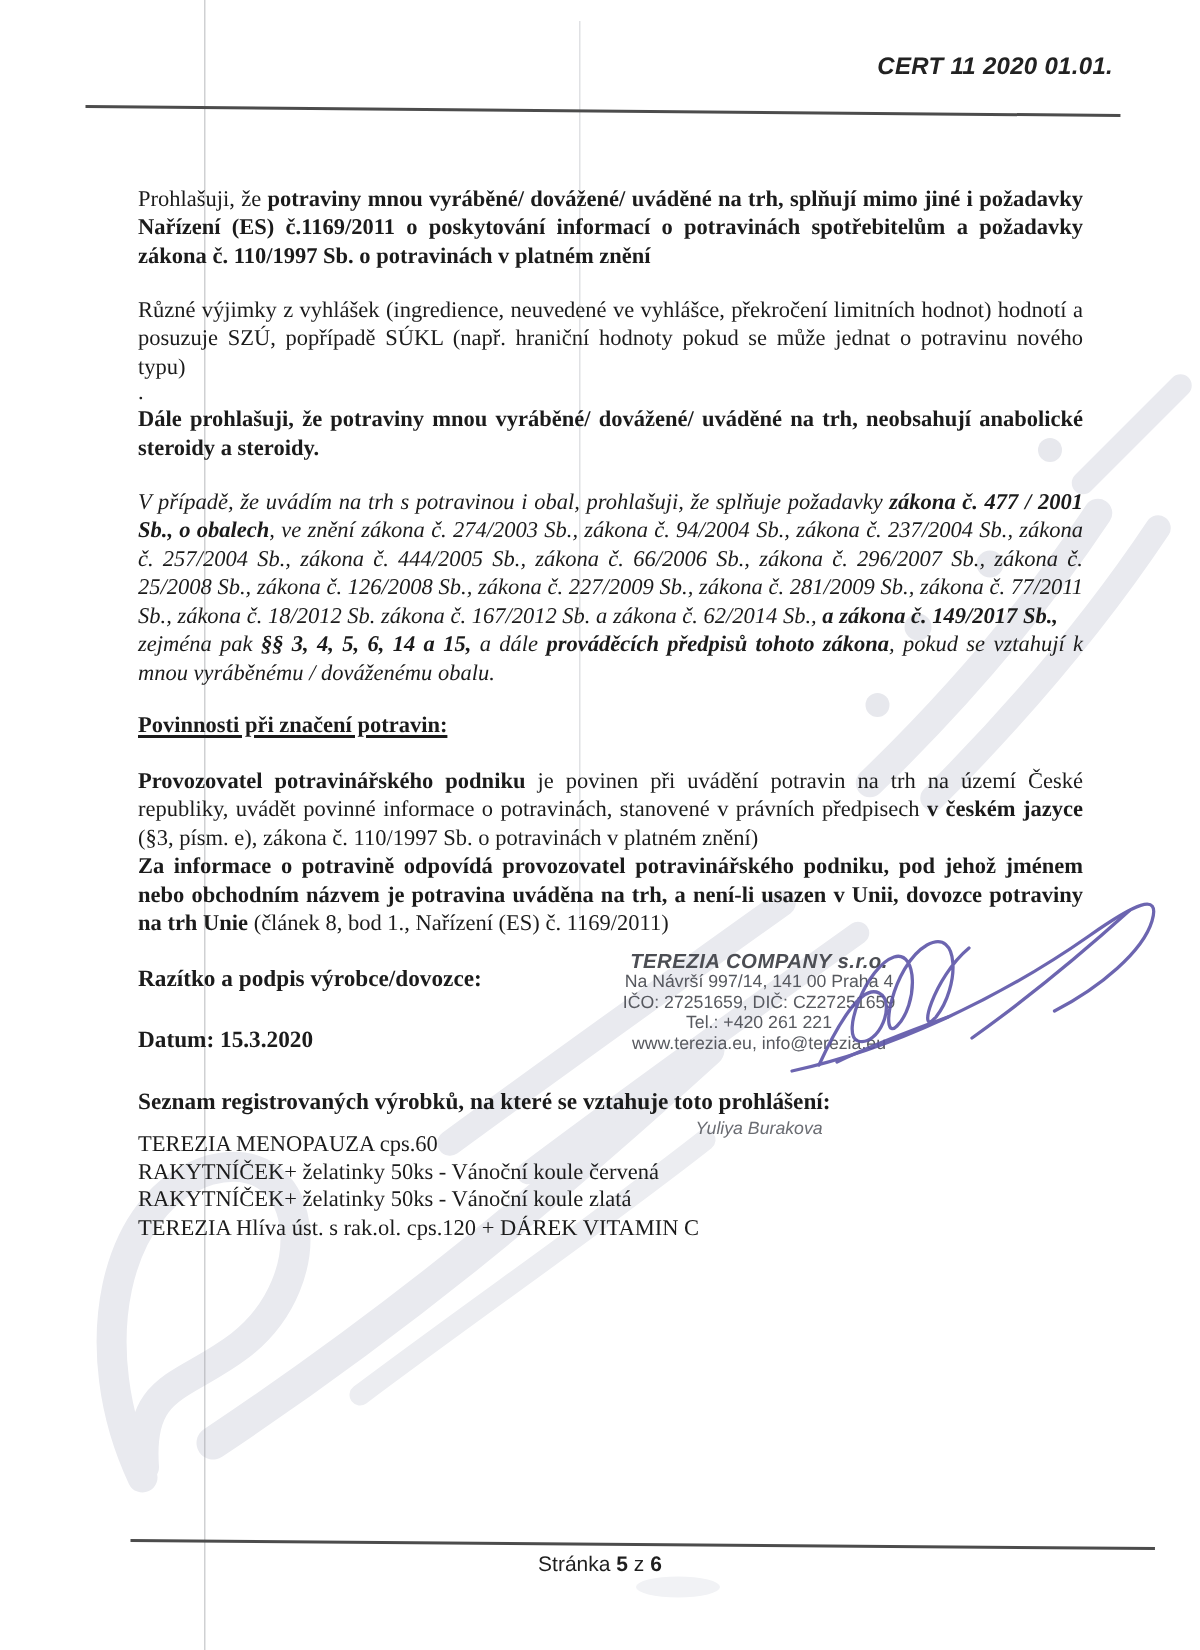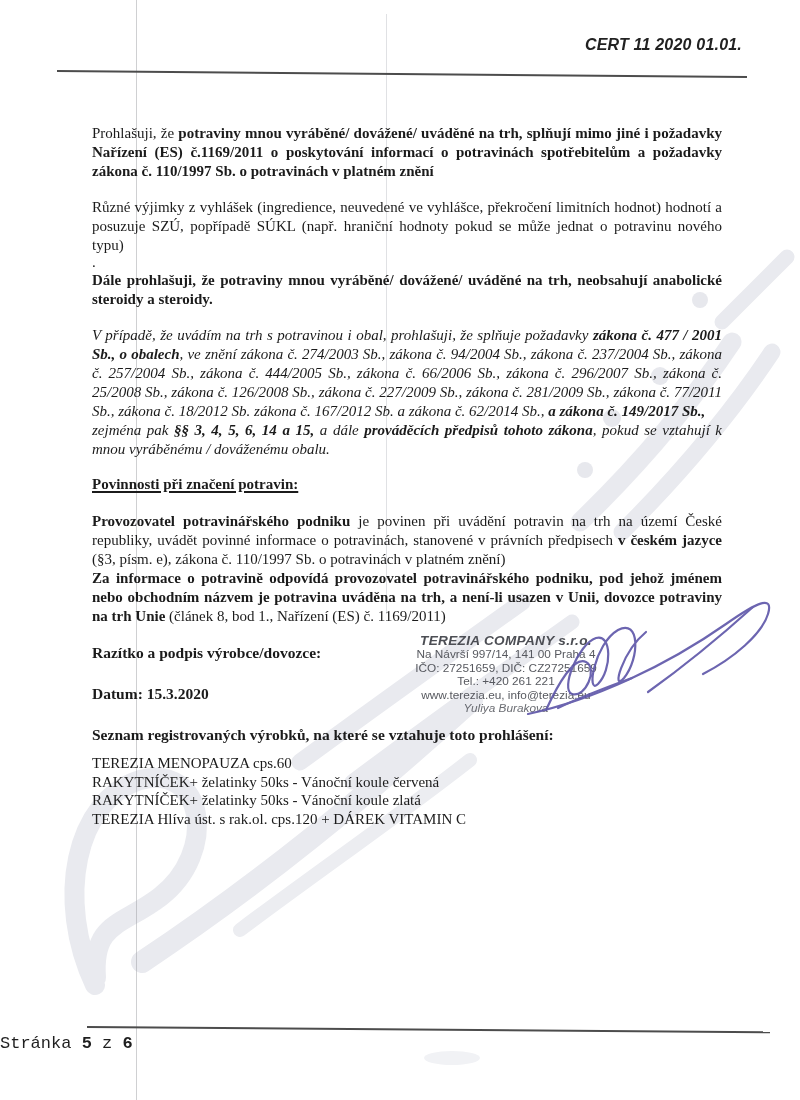--- a/index.html
+++ b/index.html
@@ -40,26 +40,27 @@
   .label-line{font-size:15.5px;font-weight:bold;margin:0 0 22px 0 !important;}
   .label-line.seznam{margin-bottom:10px !important;}
   .products p{margin:0;line-height:18.5px;text-align:left;}
   .stamp{
     position:absolute;left:390px;top:633px;width:232px;z-index:3;
     text-align:center;color:rgba(78,80,86,0.95);
     font-family:"Liberation Sans", sans-serif;
     font-size:11.8px;line-height:13.6px;
   }
   .stamp .company{font-size:13.6px;font-weight:bold;font-style:italic;letter-spacing:0.3px;line-height:15px;color:rgba(70,72,78,0.97);}
-  .stamp .signer{font-style:italic;color:rgba(98,100,106,0.95);}
+  .stamp .signer{font-style:italic;color:rgba(98,100,106,0.95);margin-top:44px;}
   .signature{position:absolute;left:498px;top:572px;z-index:4;}
   .footer-text{
     position:absolute;left:0;right:0;top:1034px;z-index:2;
-    font-family:Liberation Mono, monospace;
-    font-size:17px;color:#1f1f1f;
+    text-align:center;
+    font-family:Liberation Sans, sans-serif;
+    font-size:14px;color:#1f1f1f;
   }
 </style>
 </head>
 <body>
 
 <div class="page">
 
   <svg class="wm" width="800" height="1100" viewBox="0 0 800 1100">
     <g fill="none" stroke="#e9eaef" stroke-linecap="round">
       <path d="M 95,985 C 55,900 75,800 140,780 C 205,763 218,852 160,897 C 122,926 92,922 96,978" stroke-width="20"></path>

